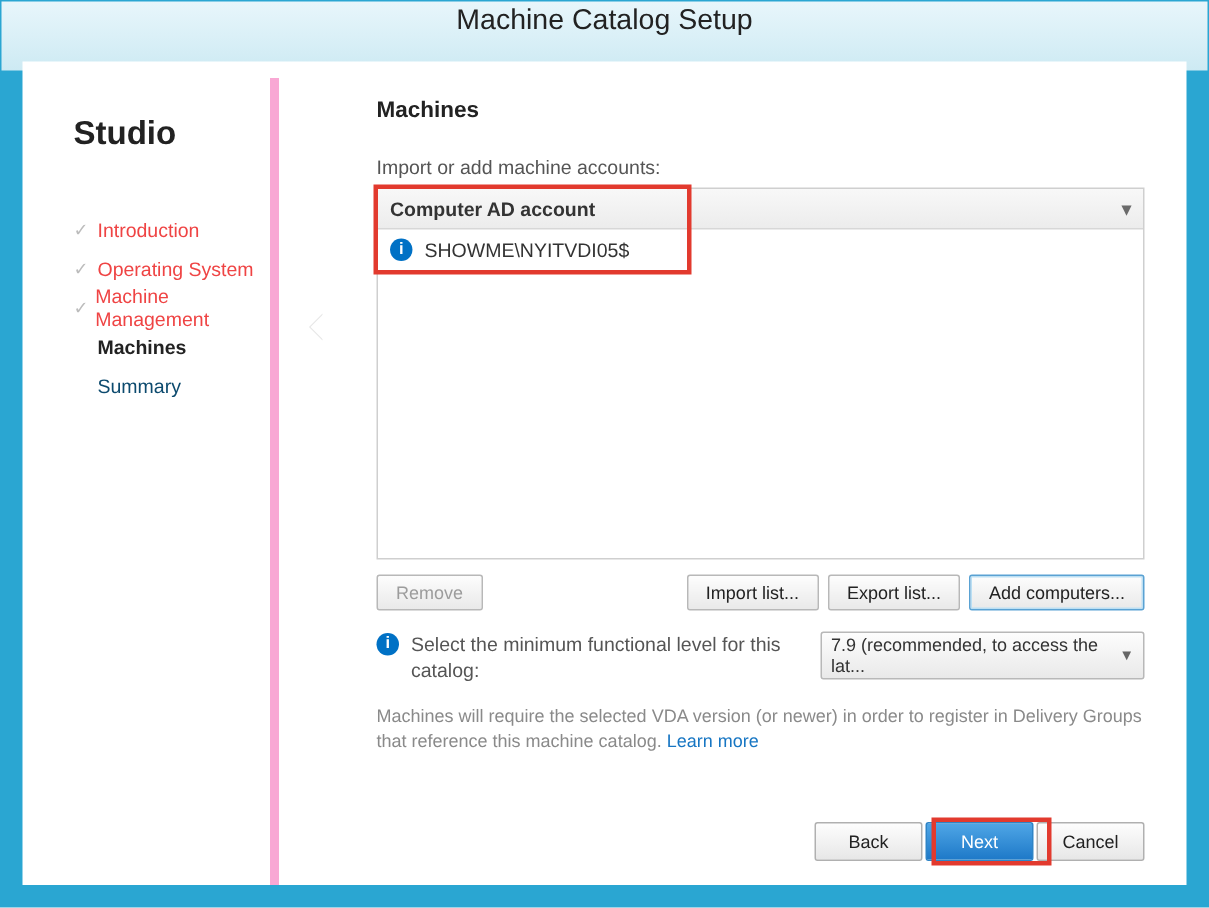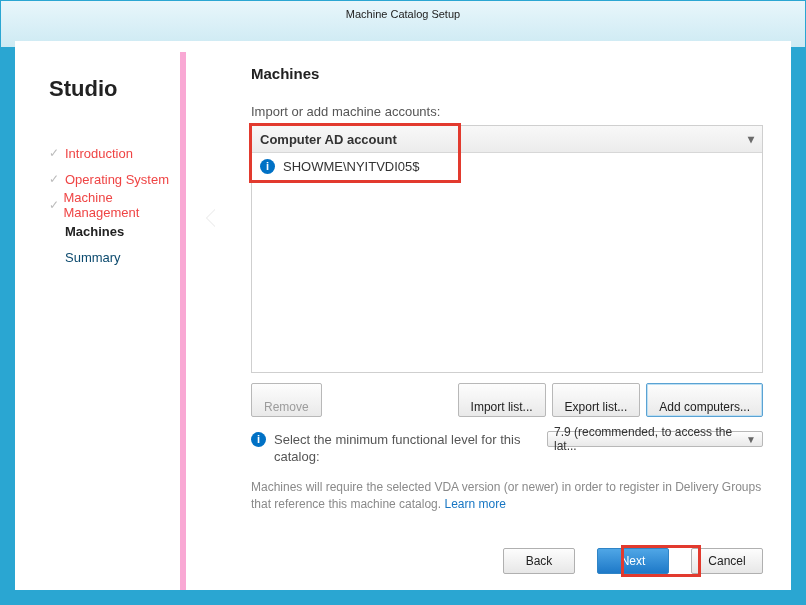--- a/index.html
+++ b/index.html
@@ -1,48 +1,48 @@
 <!DOCTYPE html>
 <html><head>
 <meta charset="utf-8">
 <style>
 html,body{margin:0;padding:0;font-family:"Segoe UI",Tahoma,sans-serif;font-size:13px;color:#333;background:#f5f5f5}
 .window{width:806px;height:605px;box-sizing:border-box;border:1px solid #2aa6d2;background:#2aa6d2;position:relative}
-.titlebar{height:46px;text-align:center;line-height:26px;color:#222;font-size:11px;background:linear-gradient(#e8f6fb,#cdeaf3)}
+.titlebar{height:46px;text-align:center;line-height:26px;color:#222;font-size:19px;background:linear-gradient(#e8f6fb,#cdeaf3)}
 .client{position:absolute;left:14px;right:14px;top:40px;bottom:14px;background:#fff}
 .sidebar{position:absolute;left:0;top:11px;bottom:0;width:171px;border-right:6px solid #f9a8d4;padding:24px 0 0 34px;box-sizing:border-box}
 .brand{font-size:22px;font-weight:600;color:#222;margin-bottom:38px}
 .nav-item{display:flex;align-items:center;height:26px;color:#ef4444;font-size:13px}
 .nav-item.done::before{content:"✓";color:#bcbcbc;font-size:12px;width:16px;display:inline-block}
 .nav-item.plain{padding-left:16px;color:#0c4a6e}
 .nav-item.active{font-weight:700;color:#222}
 .main{position:absolute;left:200px;right:0;top:0;bottom:0;padding:24px 28px 16px 36px;box-sizing:border-box}
 .tri{position:absolute;left:-9px;top:168px;width:0;height:0;border-top:9px solid transparent;border-bottom:9px solid transparent;border-right:9px solid #e6e6e6}
 .tri2{position:absolute;left:-8px;top:168px;width:0;height:0;border-top:9px solid transparent;border-bottom:9px solid transparent;border-right:9px solid #fff}
 h2{margin:0 0 22px 0;font-size:15px;font-weight:600;color:#222}
 .subtext{margin-bottom:6px;color:#555}
 .grid{border:1px solid #cfcfcf;height:248px;background:#fff;position:relative;box-sizing:border-box}
 .grid-header{height:26px;border-bottom:1px solid #d7d7d7;background:linear-gradient(#f8f8f8,#ececec);display:flex;align-items:center;padding:0 8px;font-weight:700;color:#333}
 .grid-arrow{margin-left:auto;color:#6b6b6b;font-size:12px}
 .grid-row{height:26px;display:flex;align-items:center;padding:0 8px;color:#333}
 .info-ico{width:15px;height:15px;border-radius:50%;background:#0071c5;color:#fff;font-weight:700;font-size:11px;line-height:15px;text-align:center;margin-right:8px;font-style:normal}
 .hl-grid{position:absolute;left:-3px;top:-3px;width:206px;height:54px;border:3px solid #e23a2e;pointer-events:none}
 .row-btns{display:flex;margin-top:10px;gap:6px}
 .spacer{flex:1}
-button.win{height:24px;padding:16px 12px;border:1px solid #b8b8b8;background:linear-gradient(#fdfdfd,#e9e9e9);font-size:12px;color:#222;border-radius:2px;cursor:pointer}
+button.win{height:24px;padding:4px 12px;border:1px solid #b8b8b8;background:linear-gradient(#fdfdfd,#e9e9e9);font-size:12px;color:#222;border-radius:2px;cursor:pointer}
 button.win:disabled{color:#9c9c9c;cursor:default}
 button.win.default{border:1px solid #5aa2d3;box-shadow:0 0 0 1px #bcdff3 inset}
 .func-row{display:flex;margin-top:14px;gap:10px}
 .func-text{flex:1;display:flex;color:#555;line-height:17px}
 .func-text .info-ico{flex:none;margin-top:1px}
-.combo{width:216px;height:16px;border:1px solid #b8b8b8;background:linear-gradient(#fdfdfd,#e9e9e9);border-radius:2px;display:flex;align-items:center;padding:0 6px;font-size:12px;color:#333;box-sizing:border-box}
+.combo{width:216px;height:32px;border:1px solid #b8b8b8;background:linear-gradient(#fdfdfd,#e9e9e9);border-radius:2px;display:flex;align-items:center;padding:0 6px;font-size:12px;color:#333;box-sizing:border-box}
 .combo-arrow{margin-left:auto;color:#666;font-size:10px}
 .note{color:#8a8a8a;font-size:12px;line-height:17px;margin-top:14px}
 .note a{color:#1776c3;text-decoration:none}
-.footer{position:absolute;right:28px;bottom:16px;display:flex;gap:22px;align-items:flex-end}
+.footer{position:absolute;right:28px;bottom:16px;display:flex;gap:2px;align-items:flex-end}
 button.nav{width:72px;height:26px;border:1px solid #b0b0b0;background:linear-gradient(#fdfdfd,#e7e7e7);font-size:12px;border-radius:2px;cursor:pointer;color:#222}
 button.nav.primary{border:1px solid #2f84c6;background:linear-gradient(#4fa6e6,#1e79c8);color:#fff}
 .hl-next{position:absolute;right:90px;bottom:13px;width:80px;height:32px;border:3px solid #e23a2e;pointer-events:none;box-sizing:border-box}
 </style>
 </head>
 <body>
 
 <div class="window">
   <div class="titlebar">Machine Catalog Setup</div>
   <div class="client">

